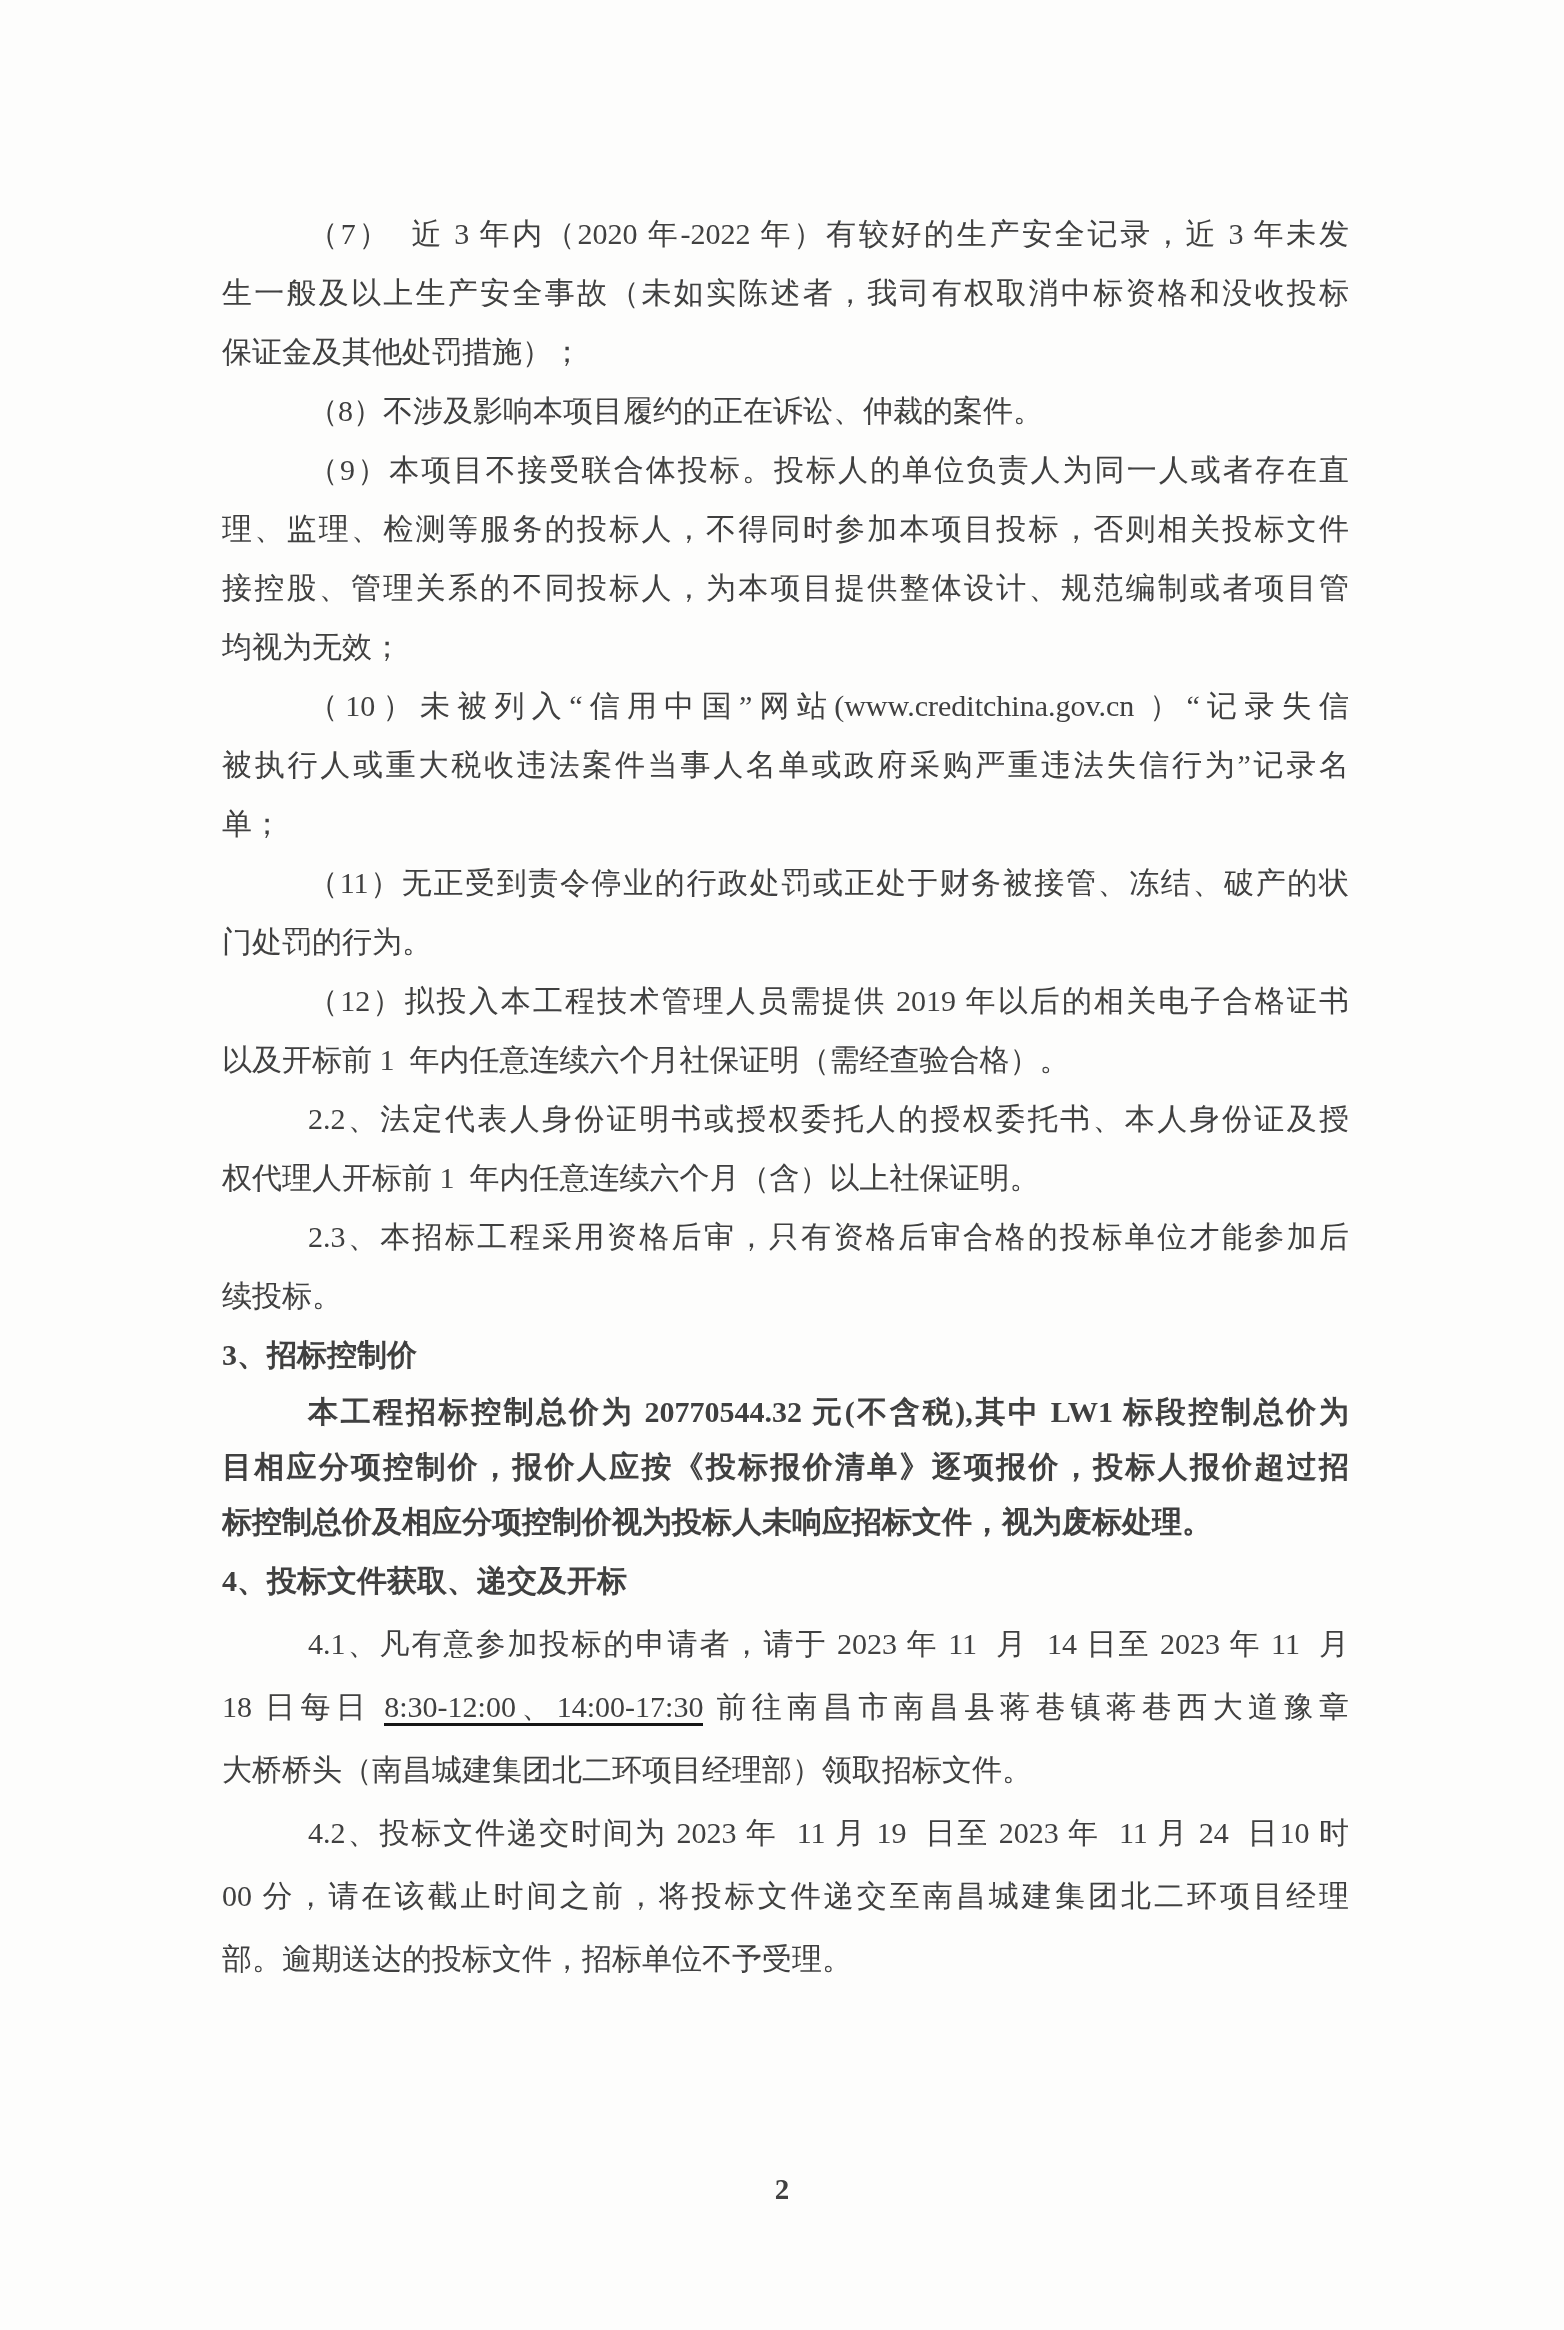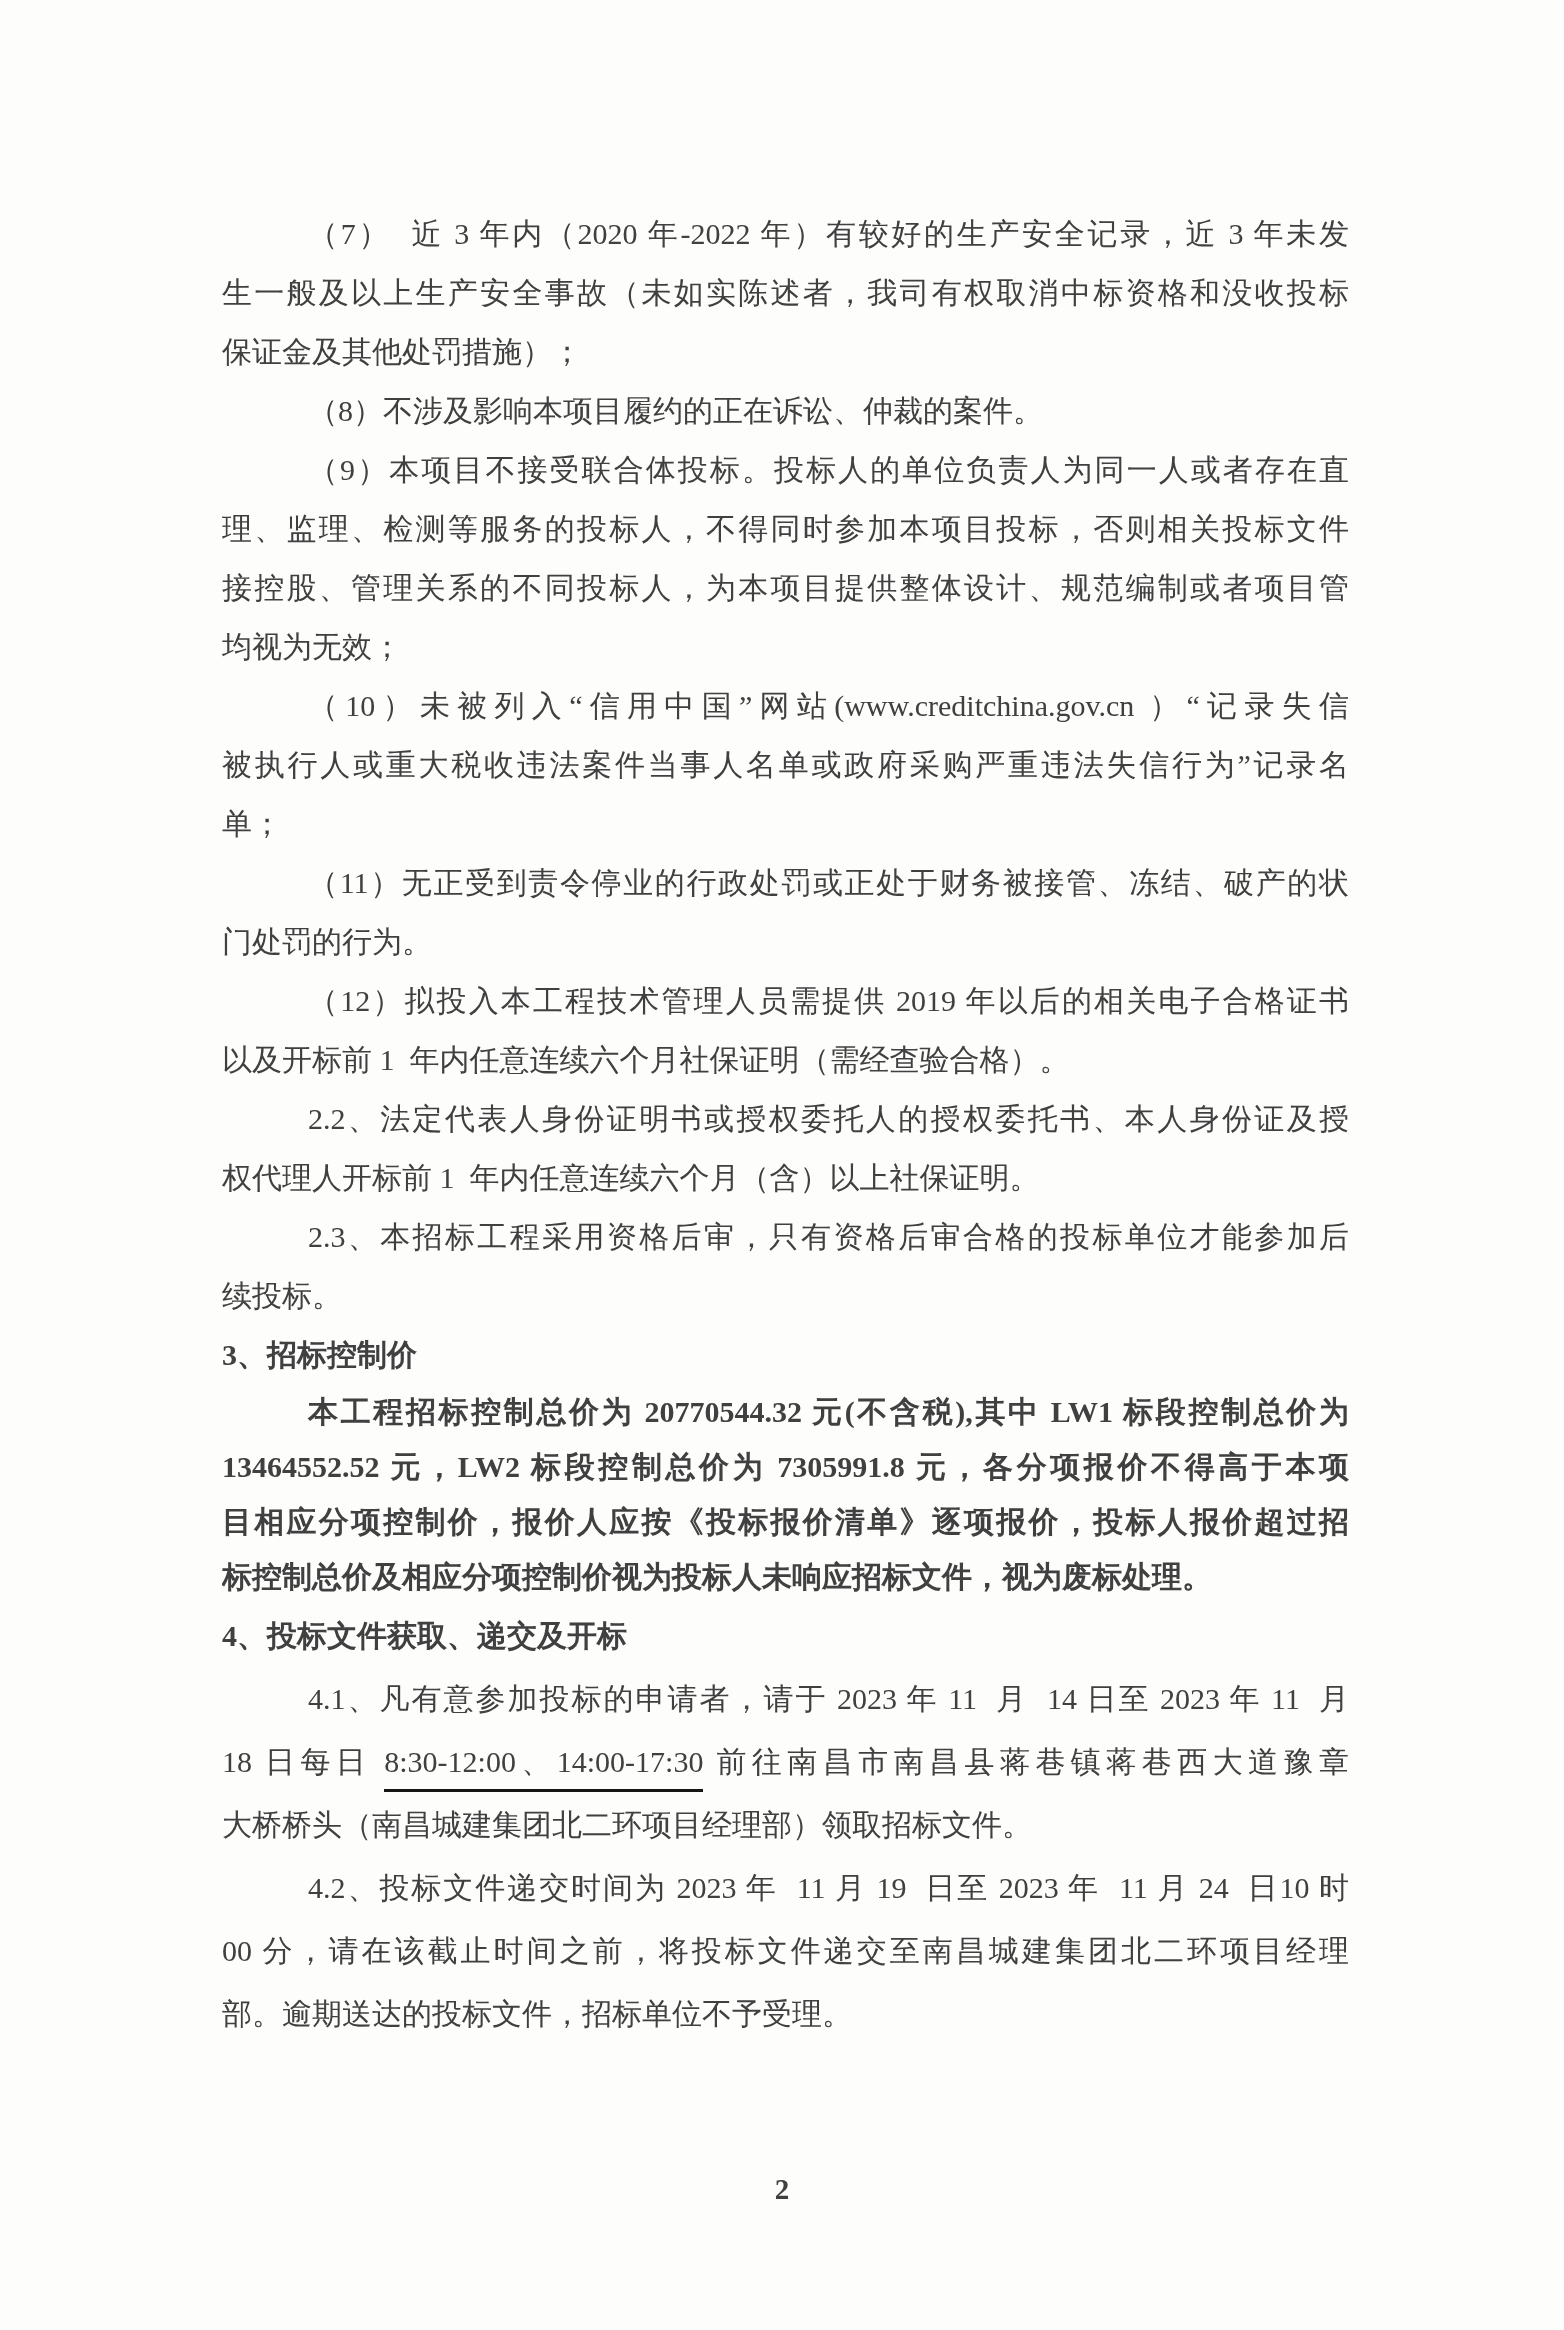--- a/index.html
+++ b/index.html
@@ -26,21 +26,21 @@
     overflow:hidden;
     white-space:pre-wrap;
   }
   .jus{text-align:justify;text-align-last:justify;}
   .ind{text-indent:86px;}
   .heading .line{font-weight:bold;}
   .block-control-price .line{height:55px;line-height:55px;font-weight:bold;}
   .block-heading-4 .line,
   .block-item-4-1 .line,
   .block-item-4-2 .line{height:63px;line-height:63px;}
-  .u{border-bottom:3.6px solid #161616;padding-bottom:11px;margin-top:8px;}
+  .u{border-bottom:3.6px solid #161616;padding-bottom:0;margin-top:8px;}
   .page-number{
     position:absolute;
     top:2173px;
     left:0;
     width:100%;
     text-align:center;
     font-size:29px;
     font-weight:bold;
   }
 </style>
@@ -82,21 +82,20 @@
       </div>
       <div class="block block-item-2-3">
         <div class="line jus ind"><span>2.3、本招标工程采用资格后审，只有资格后审合格的投标单位才能参加后</span></div>
         <div class="line"><span>续投标。</span></div>
       </div>
       <div class="block block-heading-3 heading">
         <div class="line"><span>3、招标控制价</span></div>
       </div>
       <div class="block block-control-price">
         <div class="line jus ind"><span>本工程招标控制总价为 20770544.32 元(不含税),其中 LW1 标段控制总价为</span></div>
-        <div class="line jus"><span>13464552.52 元，LW2 标段控制总价为 7305991.8 元，各分项报价不得高于本项</span></div>
         <div class="line jus"><span>目相应分项控制价，报价人应按《投标报价清单》逐项报价，投标人报价超过招</span></div>
         <div class="line"><span>标控制总价及相应分项控制价视为投标人未响应招标文件，视为废标处理。</span></div>
       </div>
       <div class="block block-heading-4 heading">
         <div class="line"><span>4、投标文件获取、递交及开标</span></div>
       </div>
       <div class="block block-item-4-1">
         <div class="line jus ind"><span>4.1、凡有意参加投标的申请者，请于 2023 年 11  月  14 日至 2023 年 11  月</span></div>
         <div class="line jus"><span>18 日每日 </span><span class="u">8:30-12:00、14:00-17:30</span><span> 前往南昌市南昌县蒋巷镇蒋巷西大道豫章</span></div>
         <div class="line"><span>大桥桥头（南昌城建集团北二环项目经理部）领取招标文件。</span></div>

